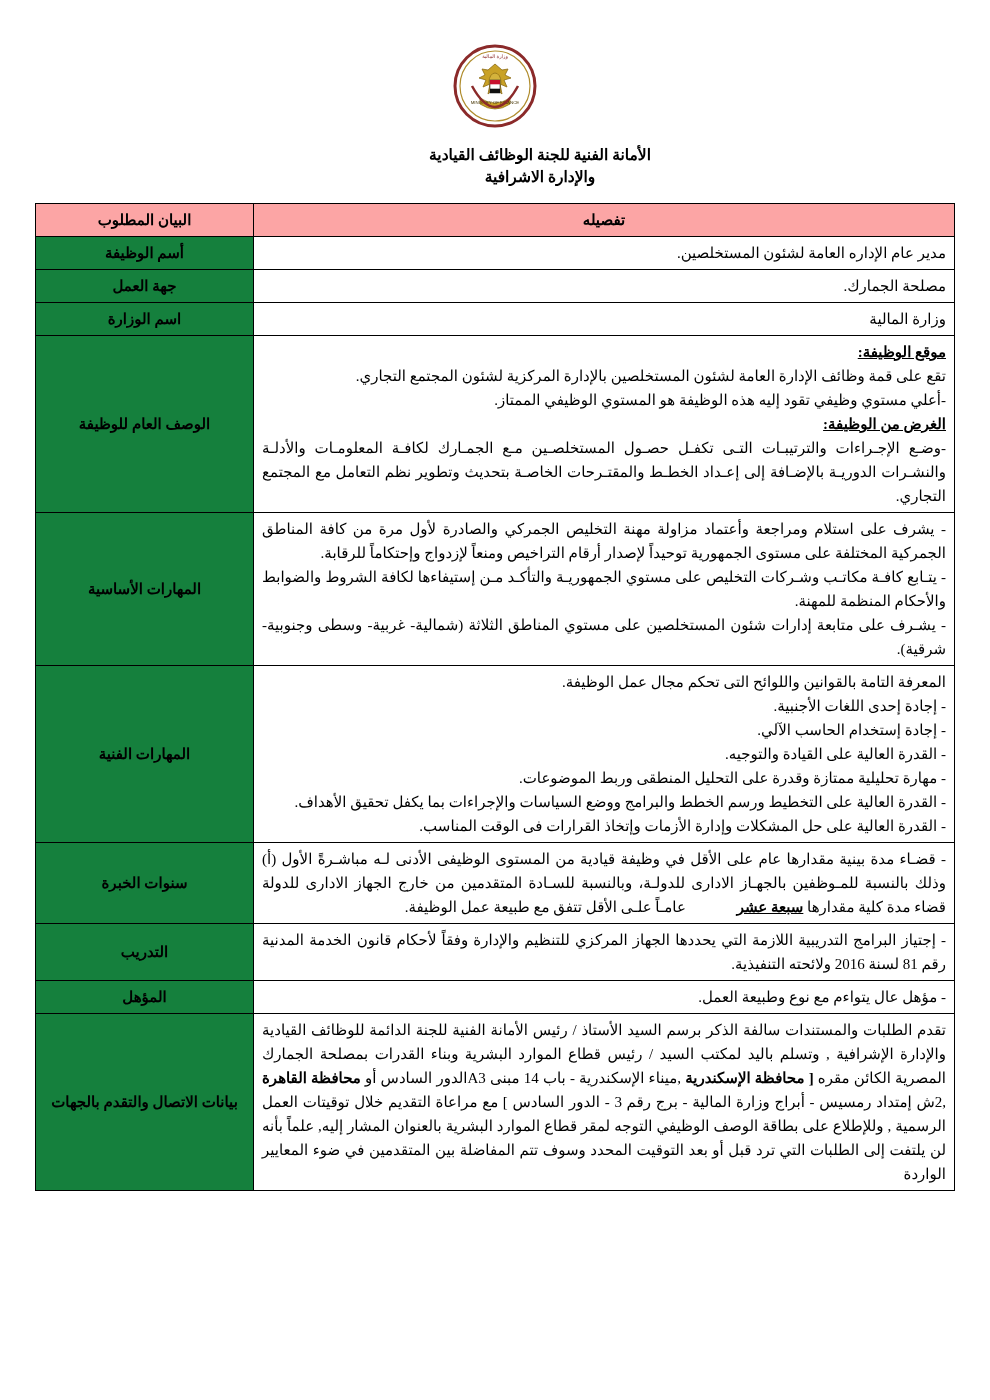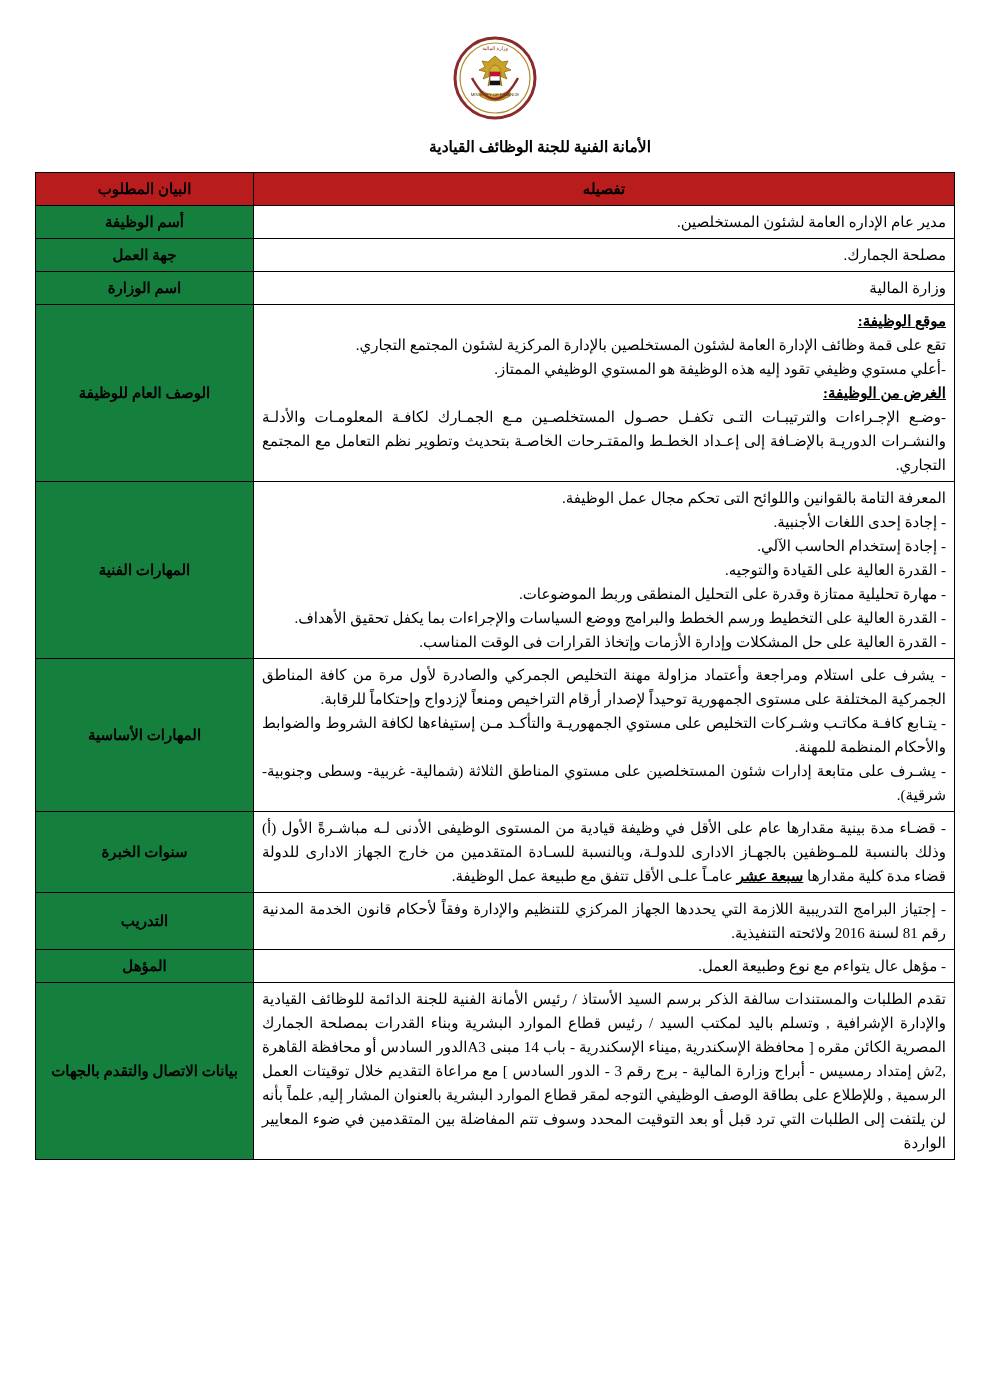--- a/index.html
+++ b/index.html
@@ -11,21 +11,21 @@
     width: 990px;
     min-height: 1400px;
     font-family: "Liberation Serif", "DejaVu Serif", serif;
     color: #000;
   }
   .page {
     width: 990px;
     min-height: 1400px;
     position: relative;
     box-sizing: border-box;
-    padding: 0;
+    padding: 8px;
   }
   
   .header {
     padding-top: 34px;
     text-align: center;
   }
   .emblem-wrap {
     display: flex;
     justify-content: center;
     align-items: center;
@@ -75,29 +75,29 @@
   td.value {
     background: #ffffff;
     text-align: justify;
     text-align-last: right;
     direction: rtl;
   }
   td.value.center-ish {
     text-align: right;
   }
   .head-row td {
-    background: #b91c1c;
+    background: #fca5a5;
     font-weight: bold;
     text-align: center;
     font-size: 16px;
     padding: 7px 4px;
   }
   .line { display: block; }
-  .u { text-decoration: underline; font-weight: bold; }
-  .b { font-weight: normal; }
+  .u { text-decoration: underline; font-weight: bold; margin-left: 47px; }
+  .b { font-weight: bold; }
   .just {
     text-align: justify;
     text-align-last: right;
   }
   .pad-sm { padding: 7px 10px; }
   .small-cell { padding: 5px 8px; }
   .value p { margin: 0; }
 </style>
 </head>
 <body>
@@ -120,20 +120,21 @@
           <rect x="38" y="46.7" width="10" height="4.3" fill="#111"></rect>
 
           <path d="M28 56 Q43 66 58 56 L58 62 Q43 72 28 62 Z" fill="#c9a227" stroke="#8b6b14" stroke-width="0.7"></path>
           <text x="43" y="61.6" font-size="4.4" fill="#4a3a0a" text-anchor="middle" font-family="Liberation Sans, sans-serif">MINISTRY OF FINANCE</text>
           <path d="M20 44 Q43 86 66 44" fill="none" stroke="#8b2a2a" stroke-width="2.5"></path>
         </svg>
       </div>
     </div>
     <div class="header-title">
       <div>الأمانة الفنية للجنة الوظائف القيادية</div>
+      <div>والإدارة الاشرافية</div>
     </div>
   </div>
 
   <div class="tbl-wrap">
     <table class="doc">
       <colgroup>
         <col class="c-value">
         <col class="c-label">
       </colgroup>
       <tbody id="tbody">
@@ -164,40 +165,40 @@
               <p class="line just u" style="text-align: center;">موقع الوظيفة:</p>
               <p class="line just">تقع على قمة وظائف الإدارة العامة لشئون المستخلصين بالإدارة المركزية لشئون المجتمع التجاري.</p>
               <p class="line just">-أعلي مستوي وظيفي تقود إليه هذه الوظيفة هو المستوي الوظيفي الممتاز.</p>
               <p class="line just u" style="text-align: right;">الغرض من الوظيفة:</p>
               <p class="line just">-وضـع الإجـراءات والترتيبـات التـى تكفـل حصـول المستخلصـين مـع الجمـارك لكافـة المعلومـات والأدلـة والنشـرات الدوريـة بالإضـافة إلى إعـداد الخطـط والمقتـرحات الخاصـة بتحديث وتطوير نظم التعامل مع المجتمع التجاري.</p>
             </td>
             <td class="label">الوصف العام للوظيفة</td>
           </tr>
           <tr>
             <td class="value pad-sm">
+              <p class="line just">- يشرف على استلام ومراجعة وأعتماد مزاولة مهنة التخليص الجمركي والصادرة لأول مرة من كافة المناطق الجمركية المختلفة على مستوى الجمهورية توحيداً لإصدار أرقام التراخيص ومنعاً لإزدواج وإحتكاماً للرقابة.</p>
+              <p class="line just">- يتـابع كافـة مكاتـب وشـركات التخليص على مستوي الجمهوريـة والتأكـد مـن إستيفاءها لكافة الشروط والضوابط والأحكام المنظمة للمهنة.</p>
+              <p class="line just">- يشـرف على متابعة إدارات شئون المستخلصين على مستوي المناطق الثلاثة (شمالية- غربية- وسطى وجنوبية- شرقية).</p>
+            </td>
+            <td class="label">المهارات الأساسية</td>
+          </tr>
+          <tr>
+            <td class="value pad-sm">
               <p class="line just">المعرفة التامة بالقوانين واللوائح التى تحكم مجال عمل الوظيفة.</p>
               <p class="line just">- إجادة إحدى اللغات الأجنبية.</p>
               <p class="line just">- إجادة إستخدام الحاسب الآلي.</p>
               <p class="line just">- القدرة العالية على القيادة والتوجيه.</p>
               <p class="line just">- مهارة تحليلية ممتازة وقدرة على التحليل المنطقى وربط الموضوعات.</p>
               <p class="line just">- القدرة العالية على التخطيط ورسم الخطط والبرامج ووضع السياسات والإجراءات بما يكفل تحقيق الأهداف.</p>
               <p class="line just">- القدرة العالية على حل المشكلات وإدارة الأزمات وإتخاذ القرارات فى الوقت المناسب.</p>
             </td>
             <td class="label">المهارات الفنية</td>
           </tr>
           <tr>
             <td class="value pad-sm">
-              <p class="line just">- يشرف على استلام ومراجعة وأعتماد مزاولة مهنة التخليص الجمركي والصادرة لأول مرة من كافة المناطق الجمركية المختلفة على مستوى الجمهورية توحيداً لإصدار أرقام التراخيص ومنعاً لإزدواج وإحتكاماً للرقابة.</p>
-              <p class="line just">- يتـابع كافـة مكاتـب وشـركات التخليص على مستوي الجمهوريـة والتأكـد مـن إستيفاءها لكافة الشروط والضوابط والأحكام المنظمة للمهنة.</p>
-              <p class="line just">- يشـرف على متابعة إدارات شئون المستخلصين على مستوي المناطق الثلاثة (شمالية- غربية- وسطى وجنوبية- شرقية).</p>
-            </td>
-            <td class="label">المهارات الأساسية</td>
-          </tr>
-          <tr>
-            <td class="value pad-sm">
               <p class="line just"><span>- قضـاء مدة بينية مقدارها عام على الأقل في وظيفة قيادية من المستوى الوظيفى الأدنى لـه مباشـرةً الأول (أ) وذلك بالنسبة للمـوظفين بالجهـاز الادارى للدولـة، وبالنسبة للسـادة المتقدمين من خارج الجهاز الادارى للدولة قضاء مدة كلية مقدارها </span><span class="u">سبعة عشر</span><span> عامـاً علـى الأقل تتفق مع طبيعة عمل الوظيفة.</span></p>
             </td>
             <td class="label">سنوات الخبرة</td>
           </tr>
           <tr>
             <td class="value pad-sm">
               <p class="line just">- إجتياز البرامج التدريبية اللازمة التي يحددها الجهاز المركزي للتنظيم والإدارة وفقاً لأحكام قانون الخدمة المدنية رقم 81 لسنة 2016 ولائحته التنفيذية.</p>
             </td>
             <td class="label">التدريب</td>
           </tr>

